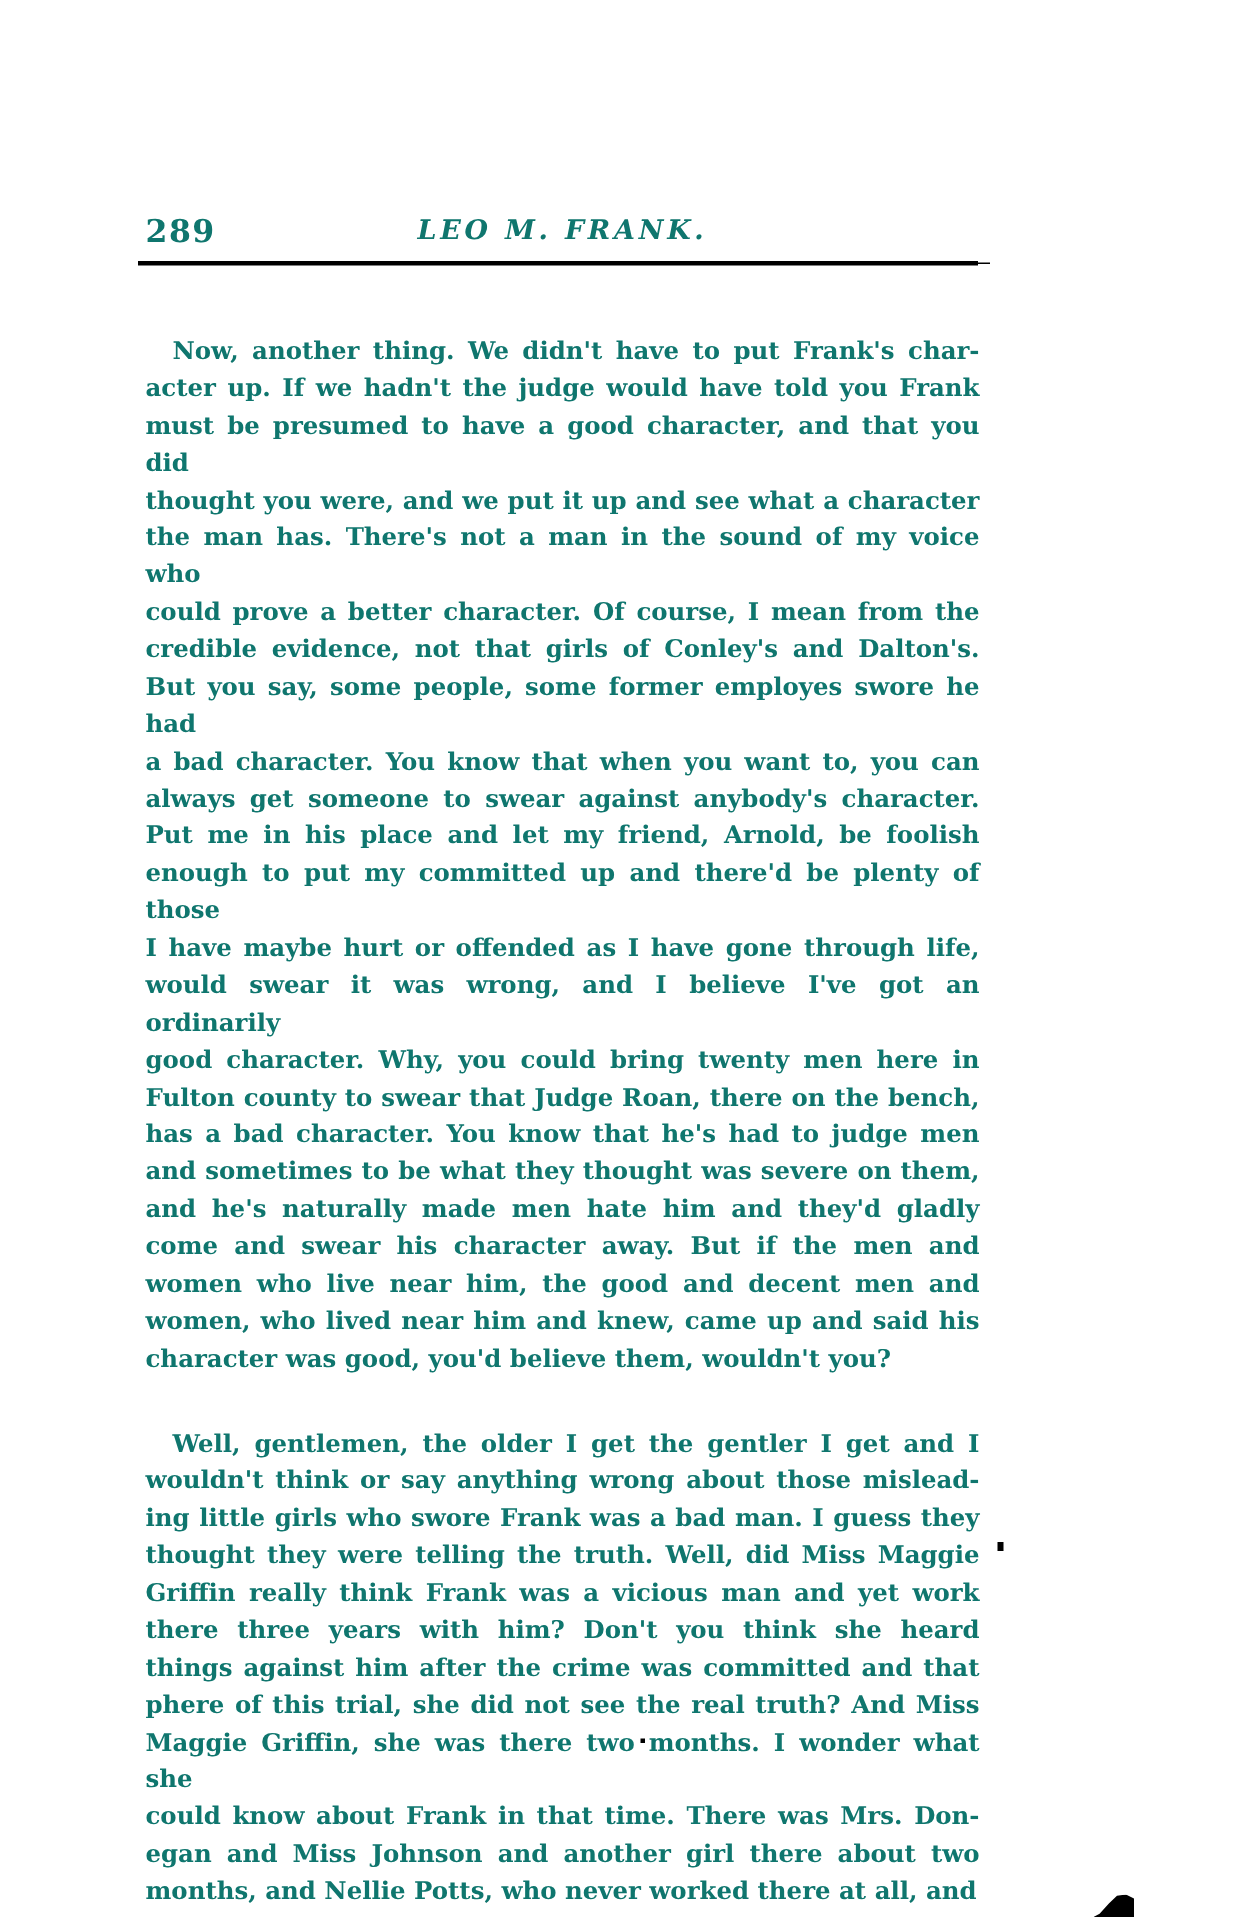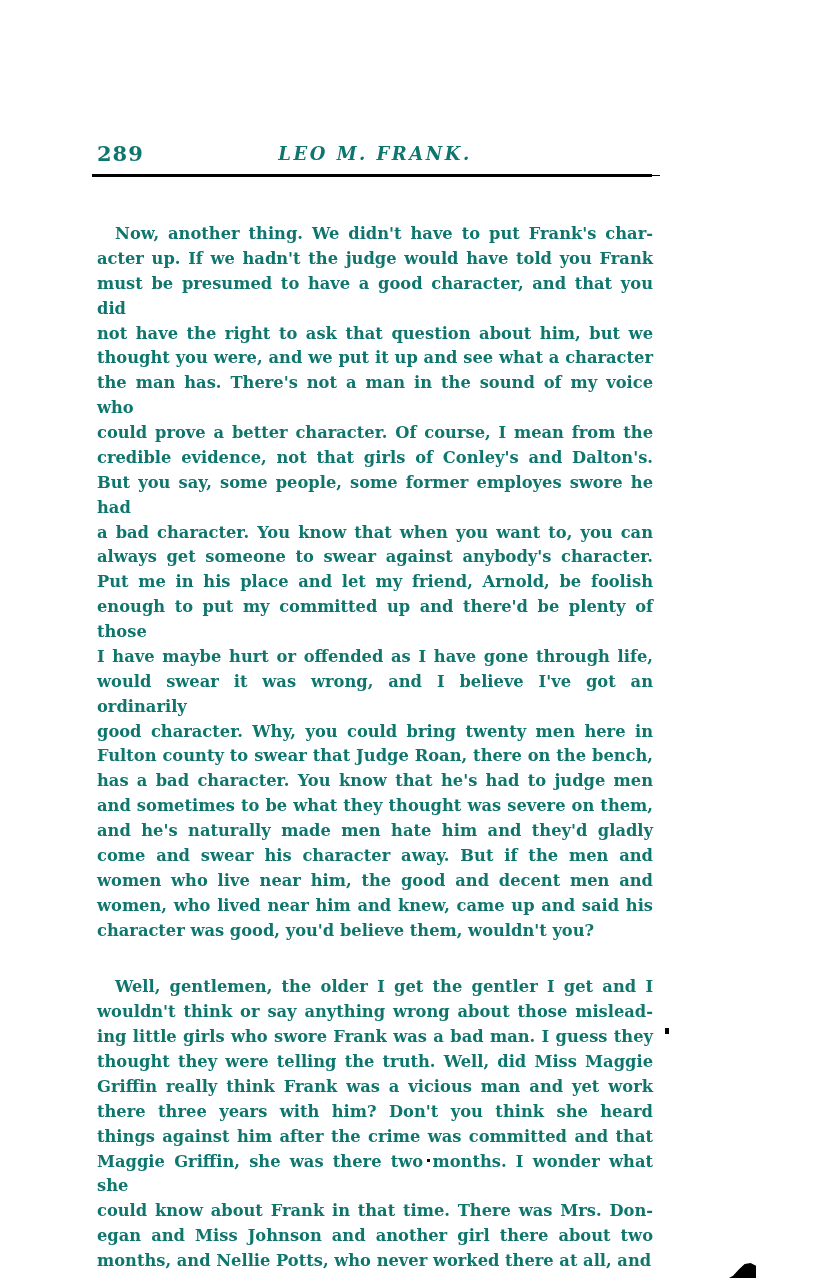--- a/index.html
+++ b/index.html
@@ -97,21 +97,20 @@
   <div class="folio">289</div>
 
   <div class="head-rule"></div>
   <div class="head-rule-tail"></div>
 
   <div class="body-text">
       <div class="paragraph">
         <div class="line indent">Now, another thing.  We didn't have to put Frank's char-</div>
         <div class="line">acter up.  If we hadn't the judge would have told you Frank</div>
         <div class="line">must be presumed to have a good character, and that you did</div>
-        <div class="line">not have the right to ask that question about him, but we</div>
         <div class="line">thought you were, and we put it up and see what a character</div>
         <div class="line">the man has.  There's not a man in the sound of my voice who</div>
         <div class="line">could prove a better character.  Of course, I mean from the</div>
         <div class="line">credible evidence, not that girls of Conley's and Dalton's.</div>
         <div class="line">But you say, some people, some former employes swore he had</div>
         <div class="line">a bad character.  You know that when you want to, you can</div>
         <div class="line">always get someone to swear against anybody's character.</div>
         <div class="line">Put me in his place and let my friend, Arnold, be foolish</div>
         <div class="line">enough to put my committed up and there'd be plenty of those</div>
         <div class="line">I have maybe hurt or offended as I have gone through life,</div>
@@ -127,20 +126,21 @@
         <div class="line end">character was good, you'd believe them, wouldn't you?</div>
       </div>
       <div class="paragraph">
         <div class="line indent">Well, gentlemen, the older I get the gentler I get and I</div>
         <div class="line">wouldn't think or say anything wrong about those mislead-</div>
         <div class="line">ing little girls who swore Frank was a bad man.  I guess they</div>
         <div class="line">thought they were telling the truth.  Well, did Miss Maggie</div>
         <div class="line">Griffin really think Frank was a vicious man and yet work</div>
         <div class="line">there three years with him?  Don't you think she  heard</div>
         <div class="line">things against him after the crime was committed and that</div>
+        <div class="line">phere of this trial, she did not see the real truth?  And Miss</div>
         <div class="line">Maggie Griffin, she was there two months.  I wonder what she</div>
         <div class="line">could know about Frank in that time.  There was Mrs. Don-</div>
         <div class="line">egan and Miss Johnson and another girl there about two</div>
         <div class="line end">months, and Nellie Potts, who never worked there at all, and</div>
       </div>
     </div>
 
   <div class="speck speck-a"></div>
   <div class="speck speck-b"></div>
   <div class="ink-wedge"></div>

